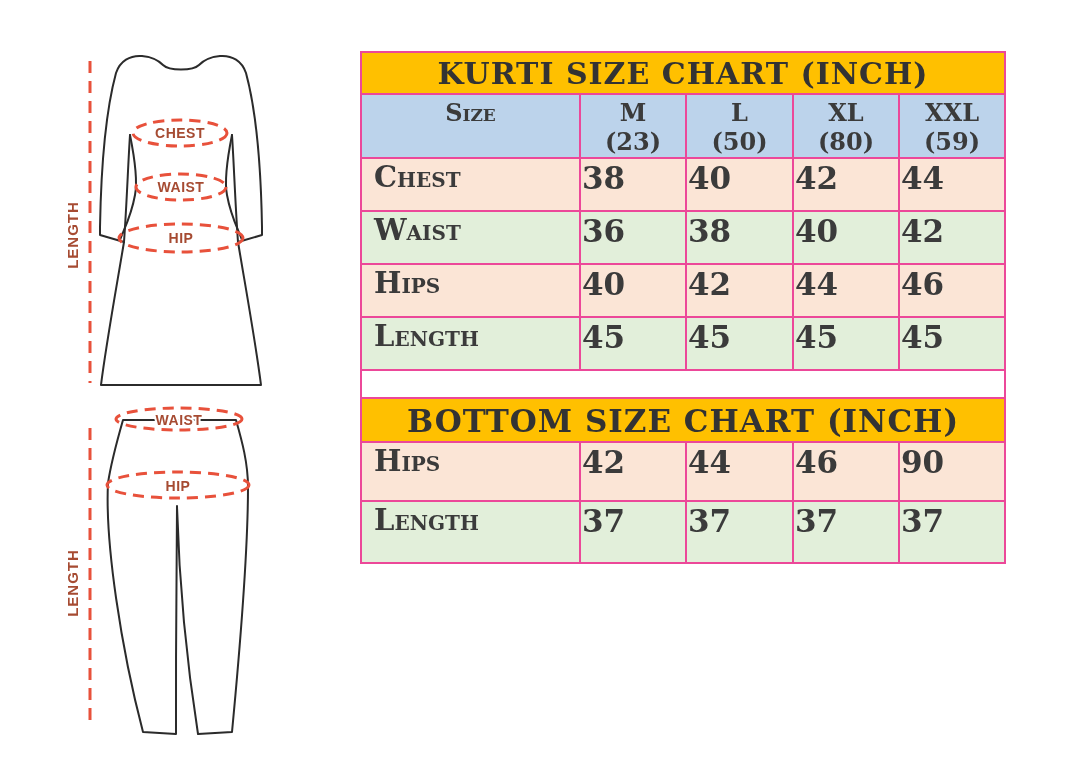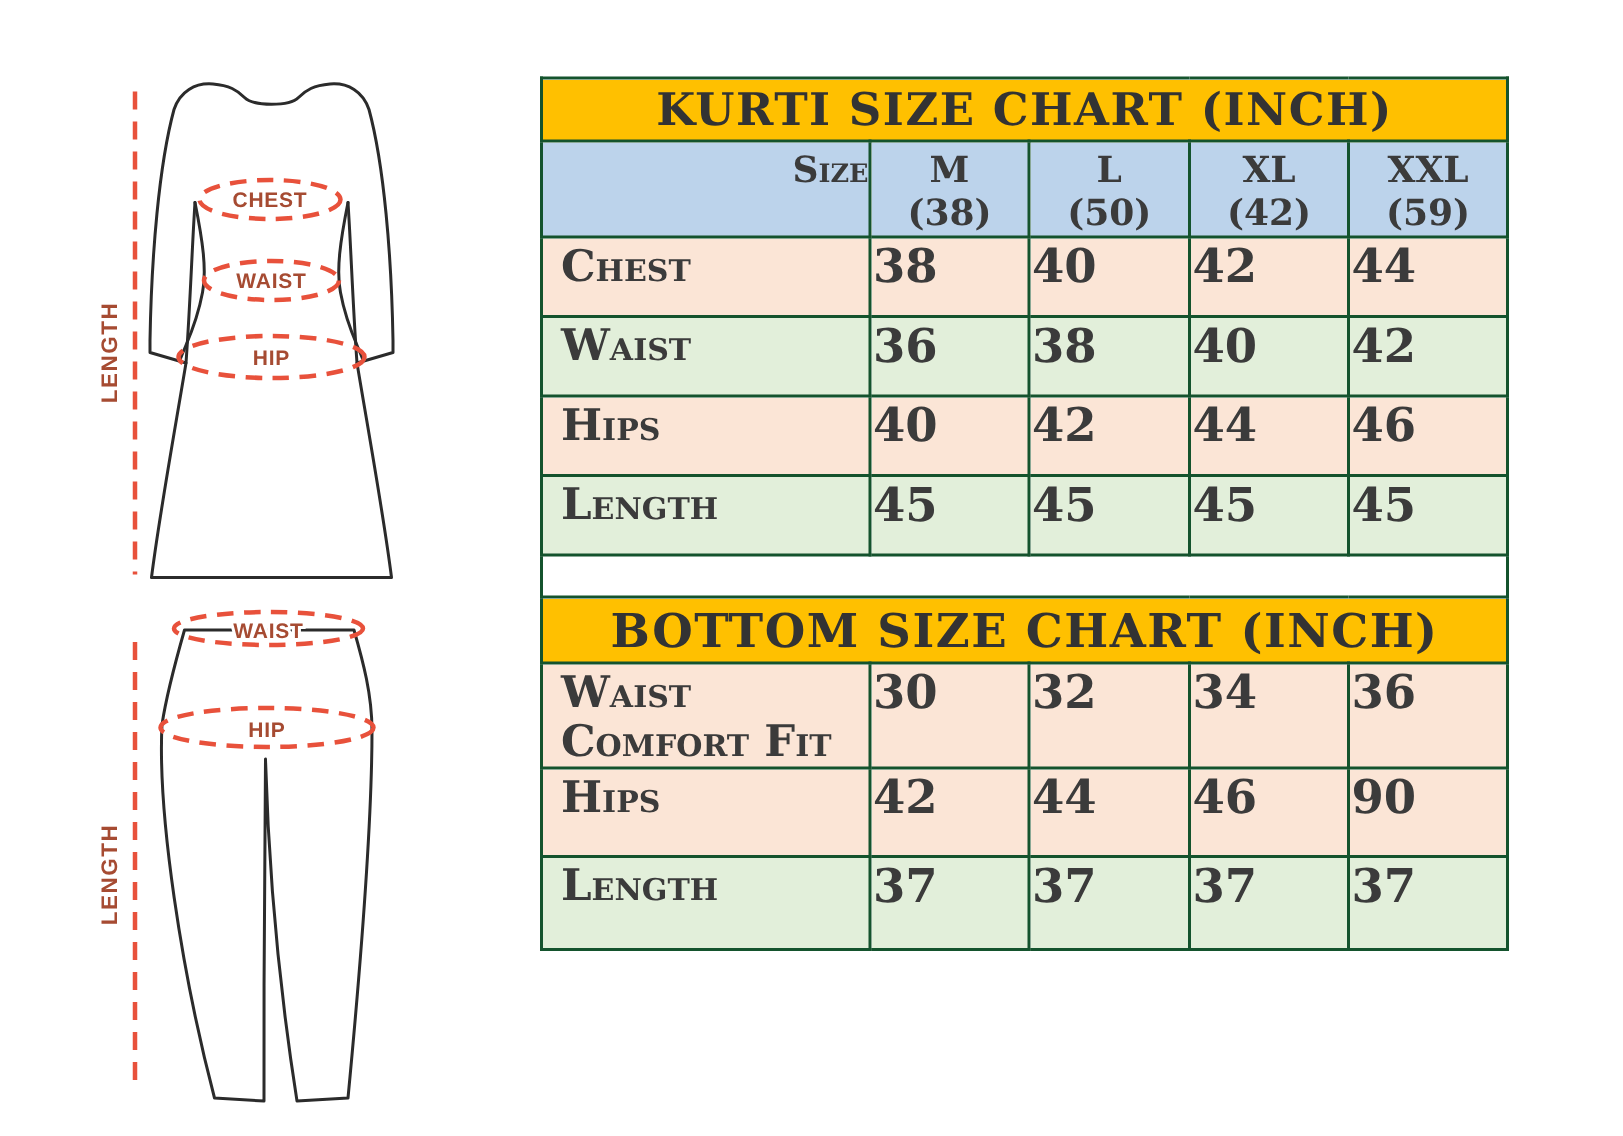--- a/index.html
+++ b/index.html
@@ -12,21 +12,21 @@
   }
   
   .tables{position:absolute;left:360px;top:51px;}
   table{
     border-collapse:collapse;
     table-layout:fixed;
     width:644px;
     border:2px solid #000;
   }
   td{
-    border:2px solid #14532d;
+    border:2px solid #ec4899;
     vertical-align:top;
     color:#3b3b3b;
     overflow:hidden;
   }
   .title{
     background:#FFC000;
     text-align:center;
     font-weight:bold;
     font-size:30px;
     letter-spacing:1px;
@@ -46,21 +46,21 @@
   .hdr td{
     background:#BCD3EB;
     text-align:center;
     font-weight:bold;
     font-size:24px;
     padding-top:3px;
     line-height:29px;
   }
   .hdr .lbl{
     font-variant:small-caps;
-    text-align:right;
+    text-align:center;
     padding-left:0;
   }
   .lbl{
     font-variant:small-caps;
     font-weight:bold;
     font-size:29px;
     text-align:left;
     padding:2px 0 0 12px;
     line-height:33px;
   }
@@ -169,29 +169,29 @@
       </colgroup>
       <tbody>
 
         <tr class="h-title">
           <td colspan="5" class="title">KURTI SIZE CHART (INCH)</td>
         </tr>
         <tr class="hdr h-hdr">
           <td class="lbl">Size</td>
           <td>
             <div>M</div>
-            <div>(38)</div>
+            <div>(23)</div>
           </td>
           <td>
             <div>L</div>
             <div>(50)</div>
           </td>
           <td>
             <div>XL</div>
-            <div>(42)</div>
+            <div>(80)</div>
           </td>
           <td>
             <div>XXL</div>
             <div>(59)</div>
           </td>
         </tr>
         <tr class="pink h-body">
           <td class="lbl">Chest</td>
           <td class="val">38</td>
           <td class="val">40</td>
@@ -220,27 +220,20 @@
           <td class="val">45</td>
         </tr>
 
         <tr class="h-sp">
           <td colspan="5" class="spacer"></td>
         </tr>
 
         <tr class="h-title2">
           <td colspan="5" class="title title2">BOTTOM SIZE CHART (INCH)</td>
         </tr>
-        <tr class="pink h-body2">
-          <td class="lbl">Waist Comfort Fit</td>
-          <td class="val">30</td>
-          <td class="val">32</td>
-          <td class="val">34</td>
-          <td class="val">36</td>
-        </tr>
         <tr class="pink h-hips2">
           <td class="lbl">Hips</td>
           <td class="val">42</td>
           <td class="val">44</td>
           <td class="val">46</td>
           <td class="val">90</td>
         </tr>
         <tr class="green h-len2">
           <td class="lbl">Length</td>
           <td class="val">37</td>

